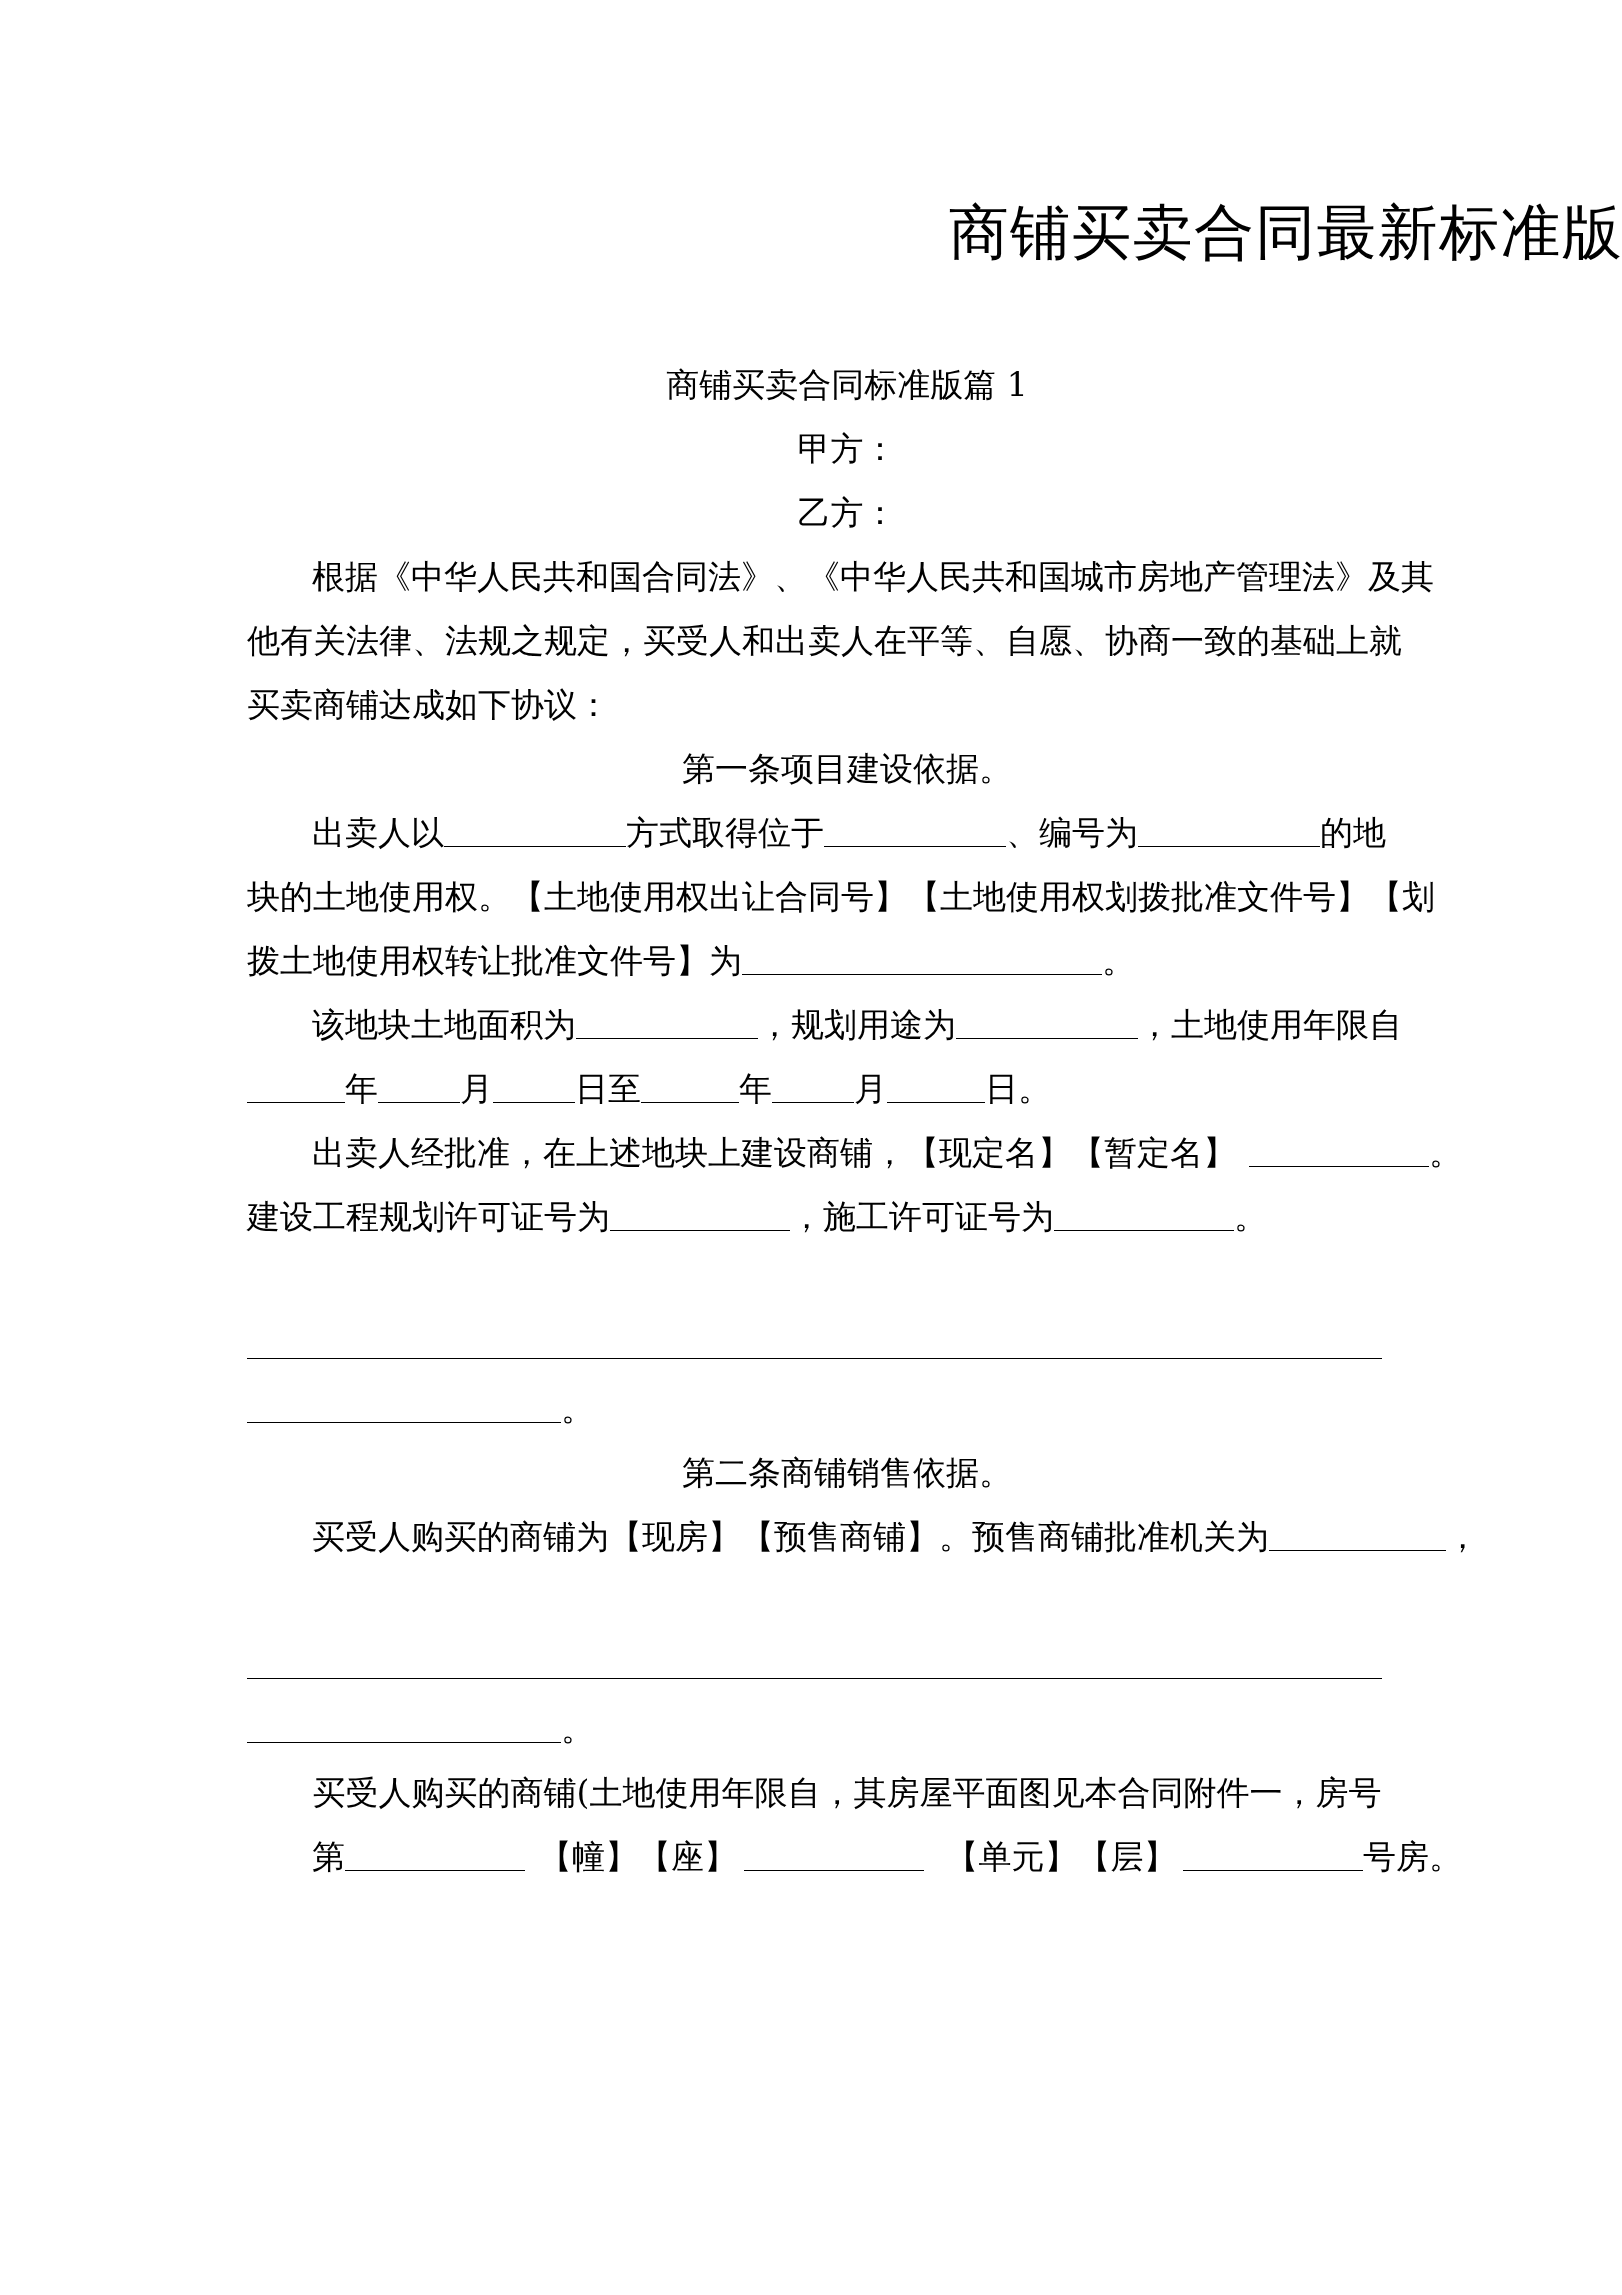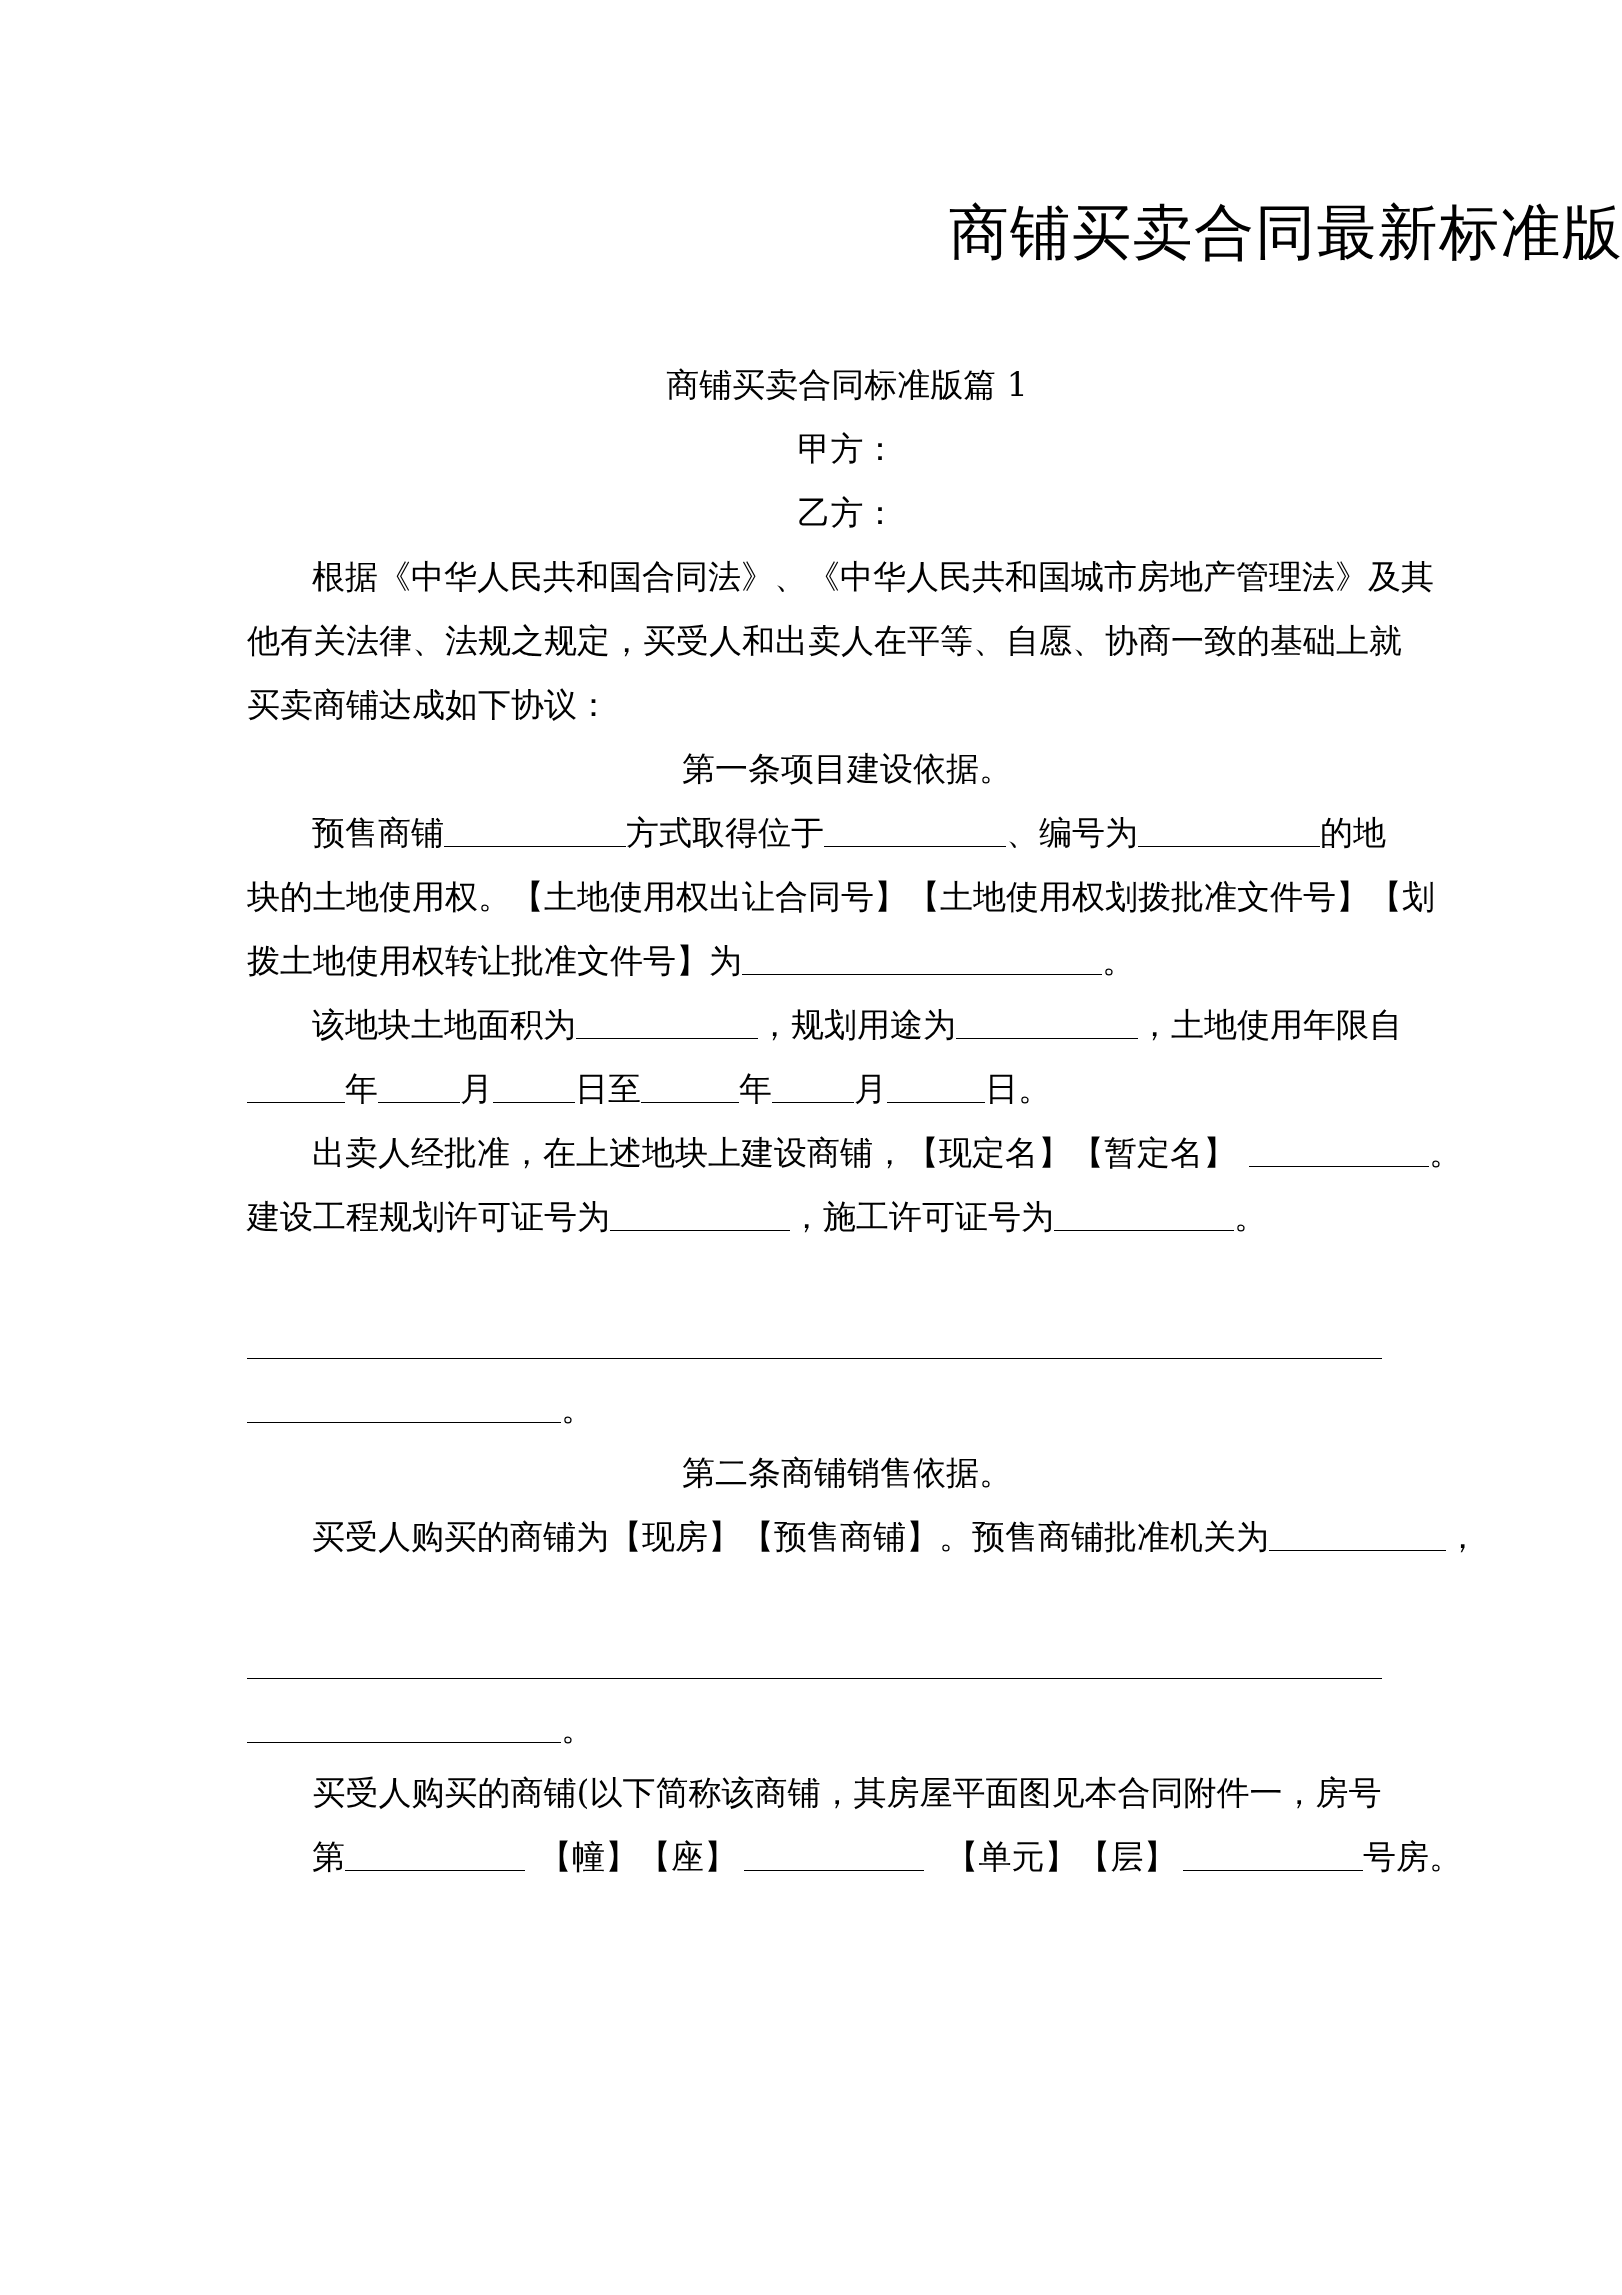--- a/index.html
+++ b/index.html
@@ -23,21 +23,21 @@
   <div class="body">
     <p class="p ind">商铺买卖合同标准版篇 1</p>
     <p class="p ind">甲方：</p>
     <p class="p ind">乙方：</p>
     <p class="p ind">根据《中华人民共和国合同法》、《中华人民共和国城市房地产管理法》及其</p>
     <p class="p">他有关法律、法规之规定，买受人和出卖人在平等、自愿、协商一致的基础上就</p>
     <p class="p">买卖商铺达成如下协议：</p>
 
     <p class="p ind">第一条项目建设依据。</p>
     <p class="p ind">
-      <span>预售商铺</span><span class="blank" style="width:182px"></span><span>方式取得位于</span><span class="blank" style="width:182px"></span><span>、编号为</span><span class="blank" style="width:182px"></span><span>的地</span>
+      <span>出卖人以</span><span class="blank" style="width:182px"></span><span>方式取得位于</span><span class="blank" style="width:182px"></span><span>、编号为</span><span class="blank" style="width:182px"></span><span>的地</span>
     </p>
     <p class="p">块的土地使用权。【土地使用权出让合同号】【土地使用权划拨批准文件号】【划</p>
     <p class="p">
       <span>拨土地使用权转让批准文件号】为</span><span class="blank" style="width:360px"></span><span>。</span>
     </p>
     <p class="p ind">
       <span>该地块土地面积为</span><span class="blank" style="width:182px"></span><span>，规划用途为</span><span class="blank" style="width:182px"></span><span>，土地使用年限自</span>
     </p>
     <p class="p">
       <span class="blank" style="width:98px"></span><span>年</span><span class="blank" style="width:82px"></span><span>月</span><span class="blank" style="width:82px"></span><span>日至</span><span class="blank" style="width:98px"></span><span>年</span><span class="blank" style="width:82px"></span><span>月</span><span class="blank" style="width:98px"></span><span>日。</span>
@@ -61,19 +61,19 @@
       <span>买受人购买的商铺为【现房】【预售商铺】。预售商铺批准机关为</span><span class="blank" style="width:177px"></span><span>，</span>
     </p>
     <div class="gap"></div>
     <div class="p">
       <span class="blank" style="width:1135px"></span>
     </div>
     <p class="p">
       <span class="blank" style="width:314px"></span><span>。</span>
     </p>
 
-    <p class="p ind">买受人购买的商铺(以下简称该商铺，其房屋平面图见本合同附件一，房号</p>
+    <p class="p ind">买受人购买的商铺(土地使用年限自，其房屋平面图见本合同附件一，房号</p>
     <p class="p ind">
       <span>第</span><span class="blank" style="width:180px"></span><span style="margin-left:14px">【幢】【座】</span><span class="blank" style="width:180px;margin-left:6.5px"></span><span style="margin-left:22px">【单元】【层】</span><span class="blank" style="width:180px;margin-left:6.5px"></span><span>号房。</span>
     </p>
   </div>
 </div>
 
 
 </body></html>

